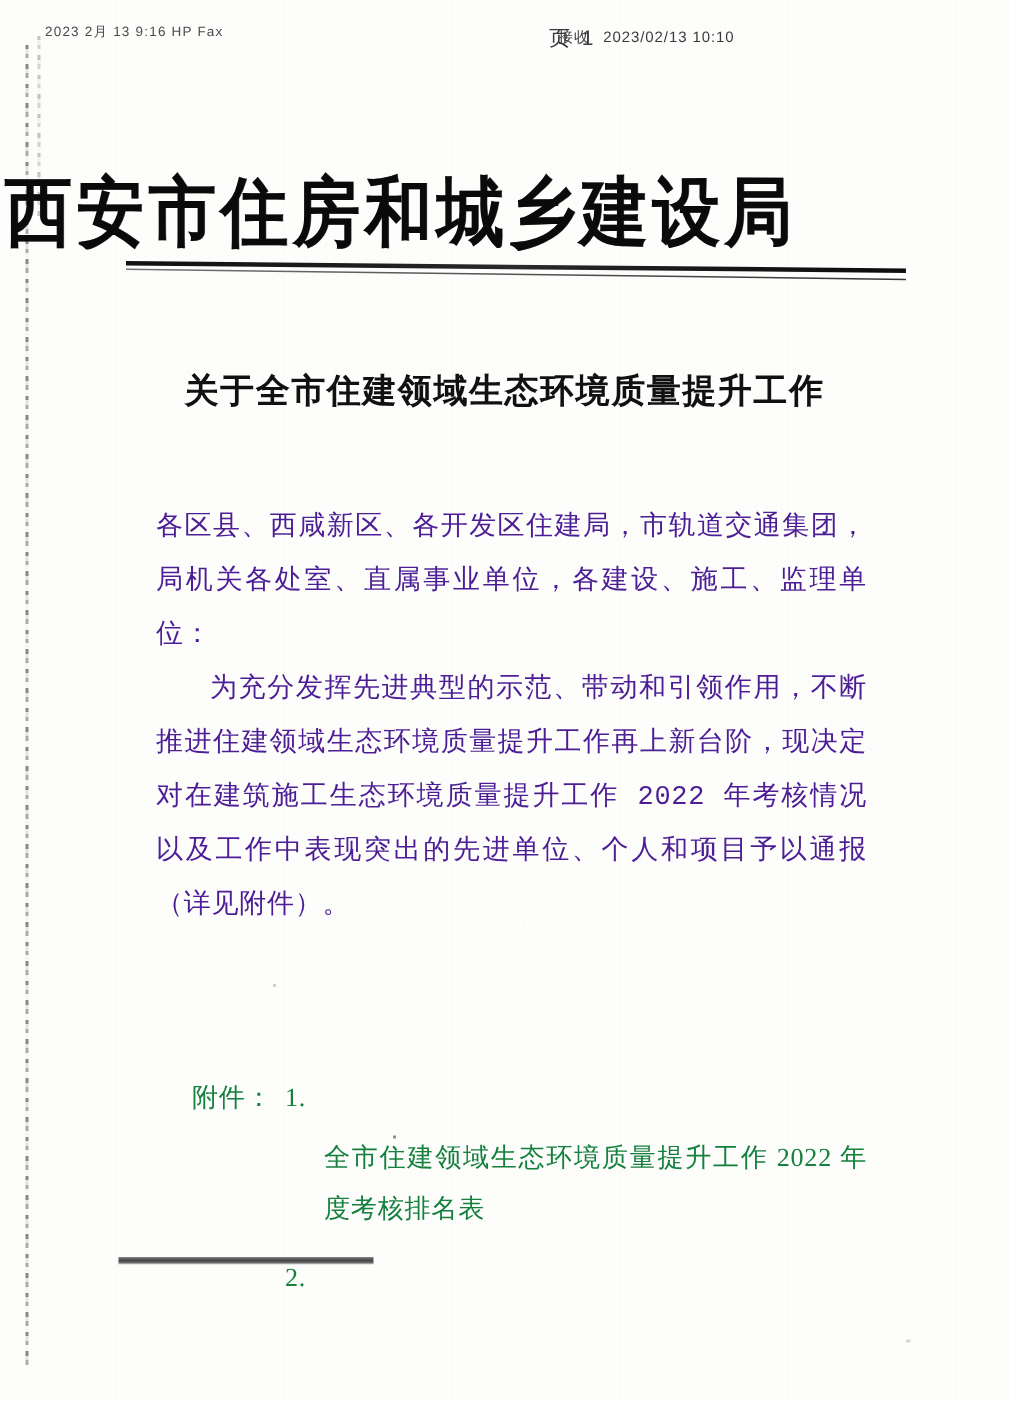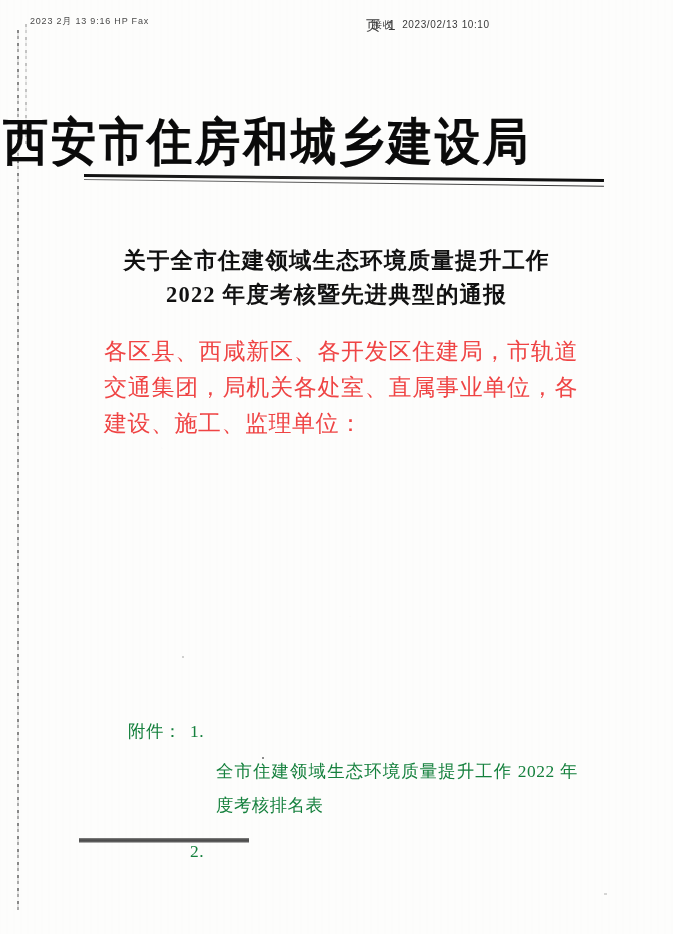--- a/index.html
+++ b/index.html
@@ -171,28 +171,28 @@
 
   
   .body-block {
     position: absolute;
     top: 334px;
     left: 104px;
     width: 474px;
     color: #141414;
   }
   .para {
-    font-family: Liberation Serif, serif;
-    font-size: 23px;
+    font-family: Liberation Mono, monospace;
+    font-size: 18px;
     line-height: 36px;
     letter-spacing: .5px;
     text-align: justify;
     text-justify: inter-character;
     margin: 0 0 0 0;
-    color: #ef4444;
+    color: #4c1d95;
   }
   .para.indent { text-indent: 2em; }
 
   
   .attachments {
     position: absolute;
     top: 714px;
     left: 128px;
     width: 450px;
     color: #15803d;
@@ -250,25 +250,25 @@
   <div class="letterhead">
     <span class="org">西安市住房和城乡建设局</span>
   </div>
   <div class="rule-wrap">
     <div class="rule"></div>
     <div class="rule thin"></div>
   </div>
 
   <div class="doc-title">
     <div class="tline">关于全市住建领域生态环境质量提升工作</div>
-    <div class="tline">2022 年度考核暨先进典型的通报</div>
   </div>
 
   <div class="body-block">
     <p class="para">各区县、西咸新区、各开发区住建局，市轨道交通集团，局机关各处室、直属事业单位，各建设、施工、监理单位：</p>
+    <p class="para indent">为充分发挥先进典型的示范、带动和引领作用，不断推进住建领域生态环境质量提升工作再上新台阶，现决定对在建筑施工生态环境质量提升工作 2022 年考核情况以及工作中表现突出的先进单位、个人和项目予以通报（详见附件）。</p>
   </div>
 
   <div class="attachments">
     <div class="att-row">
       <span class="att-label">附件：</span>
       <span class="att-num">1.</span>
       <span class="att-text">全市住建领域生态环境质量提升工作 2022 年度考核排名表</span>
     </div>
     <div class="att-row">
       <span class="att-label blank">附件：</span>

